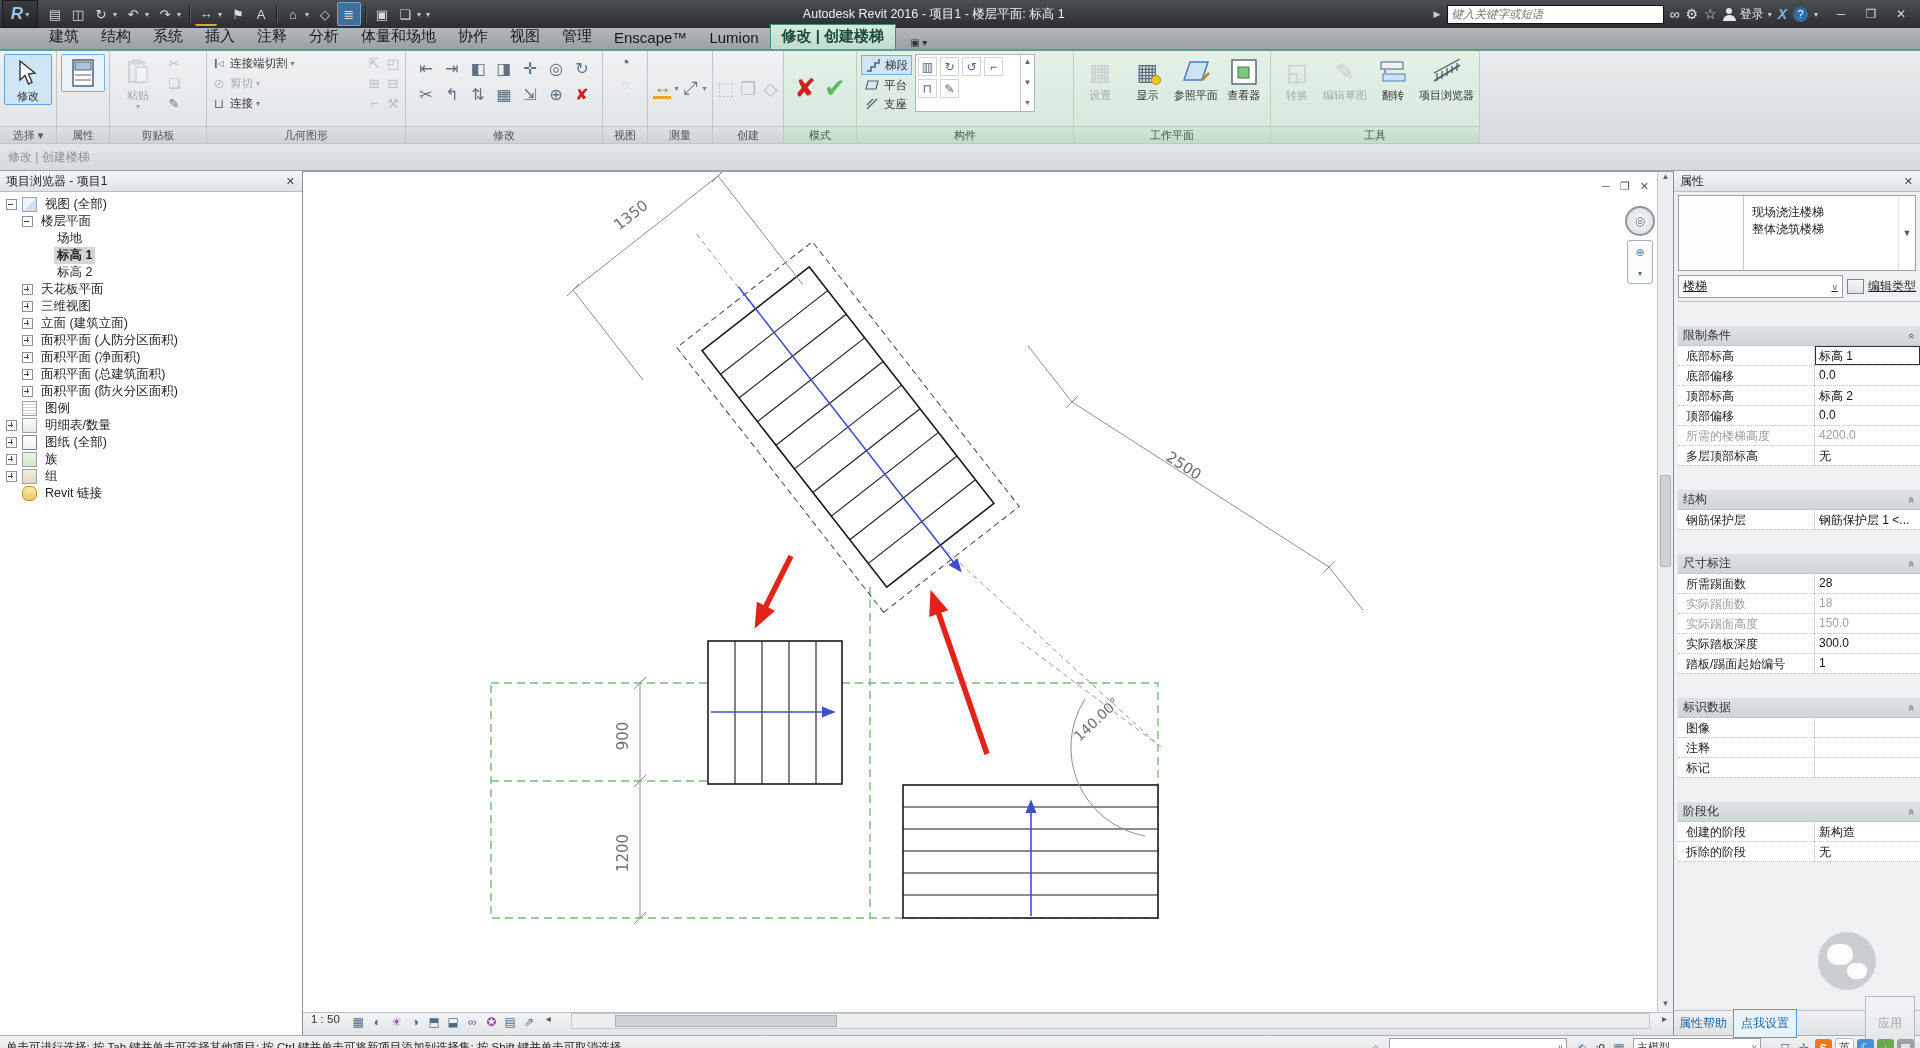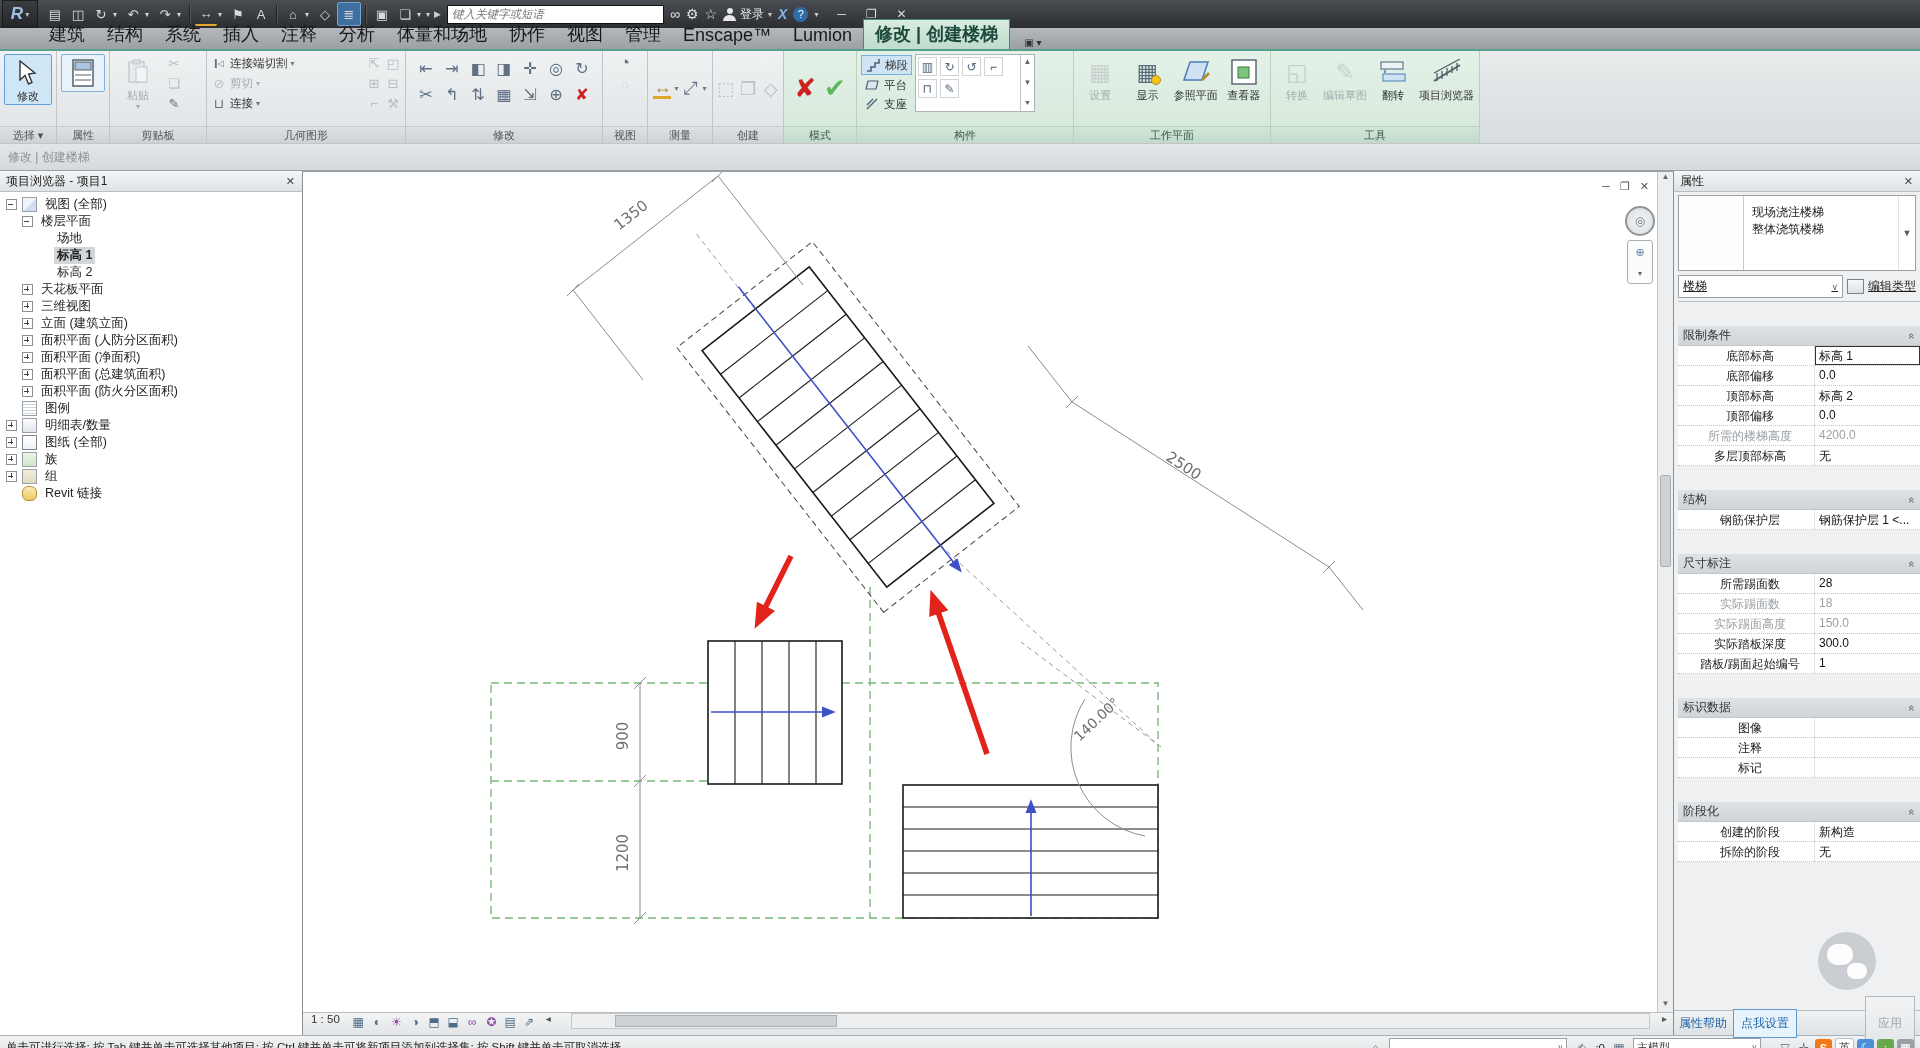--- a/index.html
+++ b/index.html
@@ -28,21 +28,21 @@
   .signin{display:flex;align-items:center;gap:4px;color:#e6e6e6;font-size:12px;}
   .head-ic{width:13px;height:13px;position:relative;display:inline-block;}
   .head-ic i{position:absolute;left:3.5px;top:0;width:6px;height:6px;border-radius:50%;background:#e6e6e6;}
   .head-ic u{position:absolute;left:0;bottom:0;width:13px;height:6px;border-radius:6px 6px 0 0;background:#e6e6e6;}
   .xchg{color:#7fb2e8;font-weight:bold;font-size:14px;font-style:italic;}
   .helpq{width:15px;height:15px;border-radius:50%;background:#2f6da8;color:#fff;text-align:center;line-height:15px;font-size:11px;}
   .winbtns{display:flex;margin-right:4px;}
   .winbtns .wb{width:30px;height:22px;display:flex;align-items:center;justify-content:center;color:#ddd;font-size:12px;}
   
   .tabrow{height:21px;background:linear-gradient(#b4b8bc,#9ba0a5);display:flex;align-items:flex-end;padding-left:38px;}
-  .tab{padding:2px 11px 3px;font-size:18px;color:#17181a;white-space:nowrap;}
+  .tab{padding:2px 11px 3px;font-size:15px;color:#17181a;white-space:nowrap;}
   .tab.ctx{background:linear-gradient(#d8ece0,#bfdccc);border:1px solid #3e8f79;border-bottom:none;color:#1d4a3d;font-weight:bold;}
   .panelbtn{margin-left:8px;padding:1px 6px;color:#333;font-size:10px;}
   
   .ribbon{height:92px;background:#e4e8ea;border-top:2px solid #57a08c;display:flex;align-items:stretch;overflow:hidden;}
   .rpanel{display:flex;flex-direction:column;border-right:1px solid #c0c5c8;background:linear-gradient(#eff1f2,#e0e4e6);}
   .rpanel .pbody{flex:1;display:flex;align-items:flex-start;padding:3px 4px;gap:3px;}
   .rpanel .pcap{height:16px;line-height:16px;text-align:center;font-size:11px;color:#4e5457;
                 background:linear-gradient(#dde1e4,#cdd2d5);border-top:1px solid #c6cbce;white-space:nowrap;padding:0 4px;}
   .rpanel.ctx{background:linear-gradient(#e4f1e7,#d5e8da);border-right:1px solid #b9d2c0;}
   .rpanel.ctx .pcap{background:linear-gradient(#d2e6d8,#c2dbca);border-top:1px solid #b9d2c0;color:#3c5a48;}
@@ -133,21 +133,21 @@
   .combosel .grow{flex:1;}
   .combosel .dd{color:#666;font-size:9px;}
   .edittype{display:flex;align-items:center;gap:4px;color:#222;white-space:nowrap;}
   .et-icon{width:15px;height:13px;border:1px solid #7d8489;background:linear-gradient(#f6f8f9,#dde2e5);}
   .pgrid{flex:1;overflow:hidden;margin:0 0 0 4px;background:#eef0f1;border-top:1px solid #b9bec2;}
   .sechdr{height:19px;display:flex;align-items:center;background:linear-gradient(#dee2e4,#d0d5d8);
           border-bottom:1px solid #c2c6c9;padding:0 5px;color:#333;margin-top:24px;}
   .sechdr .grow{flex:1;}
   .chev{display:inline-block;transform:rotate(90deg);color:#555;font-size:11px;}
   .prow{height:19px;display:flex;border-bottom:1px dotted #c3c7ca;background:#fff;}
-  .plabel{width:128px;padding:2px 0 0 8px;color:#222;border-right:1px dotted #c3c7ca;white-space:nowrap;overflow:hidden;text-align:center;}
+  .plabel{width:128px;padding:2px 0 0 8px;color:#222;border-right:1px dotted #c3c7ca;white-space:nowrap;overflow:hidden;}
   .pvalue{flex:1;padding:2px 0 0 4px;color:#111;white-space:nowrap;overflow:hidden;}
   .prow.dis .plabel,.prow.dis .pvalue{color:#9ba0a4;}
   .prow.focused .pvalue{outline:1px solid #333;outline-offset:-1px;}
   .pfooter{height:24px;display:flex;align-items:center;background:linear-gradient(#eff1f2,#dfe3e5);
            border-top:1px solid #b9bec2;padding:0 5px;gap:6px;}
   .prophelp{color:#1f63a4;}
   .setme{background:#e8f4fd;border:1px solid #5a9bd5;color:#1f63a4;padding:5px 7px;}
   .applybtn{margin-left:auto;background:linear-gradient(#f2f3f4,#e2e5e7);border:1px solid #b4b9bd;color:#a3a8ac;padding:18px 12px;}
   
   .statusbar{height:23px;background:linear-gradient(#f0f2f3,#dfe2e4);border-top:1px solid #aab0b4;
@@ -200,20 +200,21 @@
       <span class="qi">⌂</span>
         <span class="dd">▾</span>
       <span class="qi">◇</span>
       <span class="qi active">≣</span>
       <span class="sep"></span>
       <span class="qi">▣</span>
       <span class="qi">❏</span>
         <span class="dd">▾</span>
       <span class="dd">▾</span>
     </div>
+    <div class="tb-title">Autodesk Revit 2016 -    项目1 - 楼层平面: 标高 1</div>
     <div class="infocenter">
       <span class="ic-collapse">▶</span>
       <div class="searchbox">
         <input placeholder="键入关键字或短语" style="">
       </div>
       <span class="ici">∞</span>
       <span class="ici">⚙</span>
       <span class="ici">☆</span>
       <div class="signin">
         <span class="head-ic">

